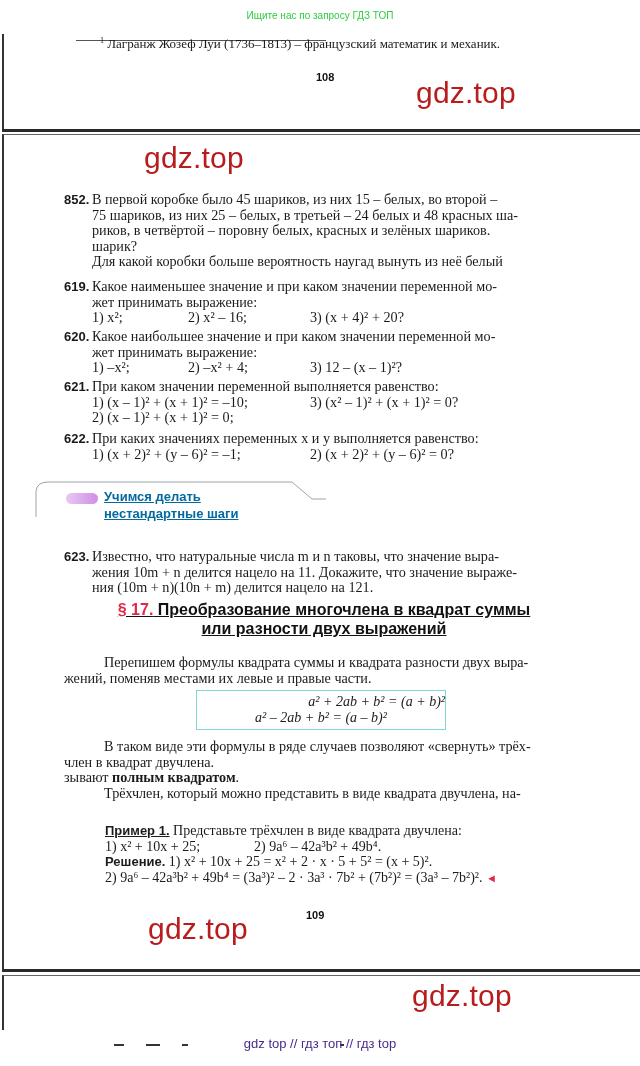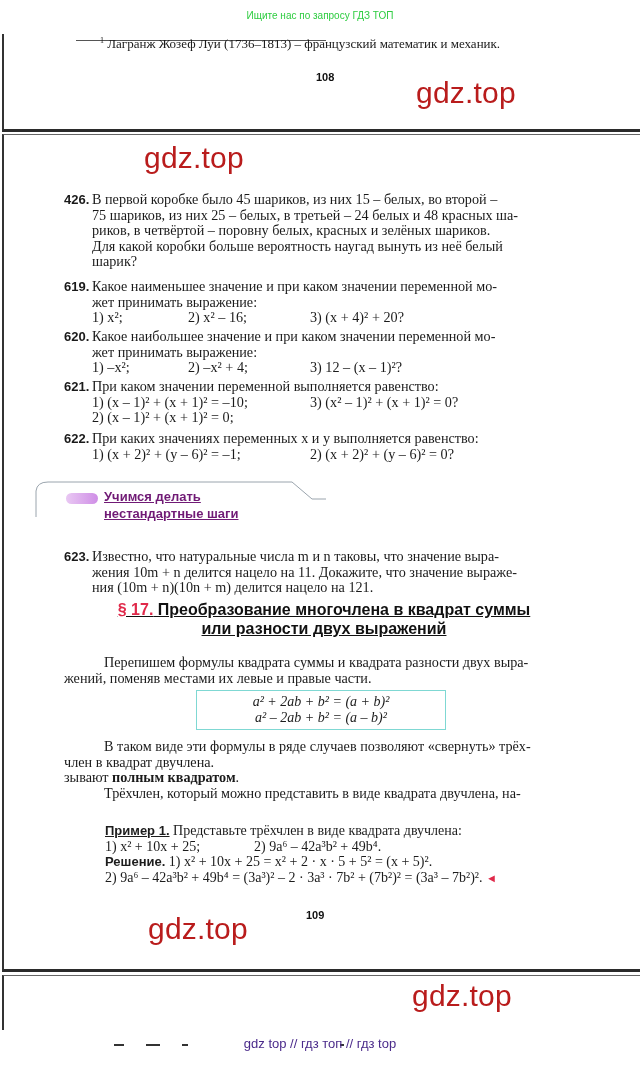--- a/index.html
+++ b/index.html
@@ -45,21 +45,21 @@
   .section-head {
     position: absolute; left: 30px; top: 342px; width: 300px; height: 50px;
   }
   .section-head svg { position: absolute; left: 0; top: 0; }
   .section-pill {
     position: absolute; left: 32px; top: 16px; width: 32px; height: 11px; border-radius: 6px;
     background: linear-gradient(90deg, #e9c8f3, #cf8ee6);
   }
   .section-title {
     position: absolute; left: 70px; top: 11px; font-family: "Liberation Sans", sans-serif; font-weight: bold;
-    font-size: 13px; line-height: 17px; color: #701a75; text-decoration: underline;
+    font-size: 13px; line-height: 17px; color: #0369a1; text-decoration: underline;
   }
 
   .chapter {
     position: absolute; left: 0; top: 465px; width: 640px; text-align: center;
     font-family: "Liberation Sans", sans-serif; font-weight: bold; font-size: 16px; line-height: 19px; color: #111;
   }
   .chapter .line { display: block; text-decoration: underline; }
   .chapter .par { color: #e0294a; }
 
   .para {
@@ -100,27 +100,27 @@
     <span>Лагранж Жозеф Луи (1736–1813) – французский математик и механик.</span>
   </div>
   <div class="page-num" style="left:312px; top:37px;">108</div>
   <div class="watermark" style="left:412px; top:42px;">gdz.top</div>
 </div>
 
 <div class="page page-b">
   <div class="watermark" style="left:140px; top:6px;">gdz.top</div>
 
   <div class="task" style="top:57px;">
-    <span class="num">426.</span>
+    <span class="num">852.</span>
     <div class="body">
       <span class="line">В первой коробке было 45 шариков, из них 15 – белых, во второй –</span>
       <span class="line">75 шариков, из них 25 – белых, в третьей – 24 белых и 48 красных ша-</span>
       <span class="line">риков, в четвёртой – поровну белых, красных и зелёных шариков.</span>
+      <span class="line">шарик?</span>
       <span class="line">Для какой коробки больше вероятность наугад вынуть из неё белый</span>
-      <span class="line">шарик?</span>
     </div>
   </div>
 
   <div class="task" style="top:144px;">
     <span class="num">619.</span>
     <div class="body">
       <span class="line">Какое наименьшее значение и при каком значении переменной мо-</span>
       <span class="line">жет принимать выражение:</span>
       <div class="opts">
         <span style="left:0;">1)  x²;</span>
@@ -199,21 +199,21 @@
     <span class="line"><span class="par">§ 17.</span><span> Преобразование многочлена в квадрат суммы</span></span>
     <span class="line">или разности двух выражений</span>
   </div>
 
   <div class="para" style="top:520px;">
     <span class="line indent">Перепишем формулы квадрата суммы и квадрата разности двух выра-</span>
     <span class="line">жений, поменяв местами их левые и правые части.</span>
   </div>
 
   <div class="formula-box" style="top:555px;">
-    <div style="font-style:italic;">a² + 2ab + b² = (a + b)²</div>
+    <div style="font-style:italic;text-align:right;">a² + 2ab + b² = (a + b)²</div>
     <div style="font-style:italic;">a² – 2ab + b² = (a – b)²</div>
   </div>
 
   <div class="para" style="top:604px;">
     <span class="line indent">В таком виде эти формулы в ряде случаев позволяют «свернуть» трёх-</span>
     <span class="line">член в квадрат двучлена.</span>
     <span class="line"><span>зывают </span><b>полным квадратом</b><span>.</span></span>
     <span class="line indent">Трёхчлен, который можно представить в виде квадрата двучлена, на-</span>
   </div>
 

